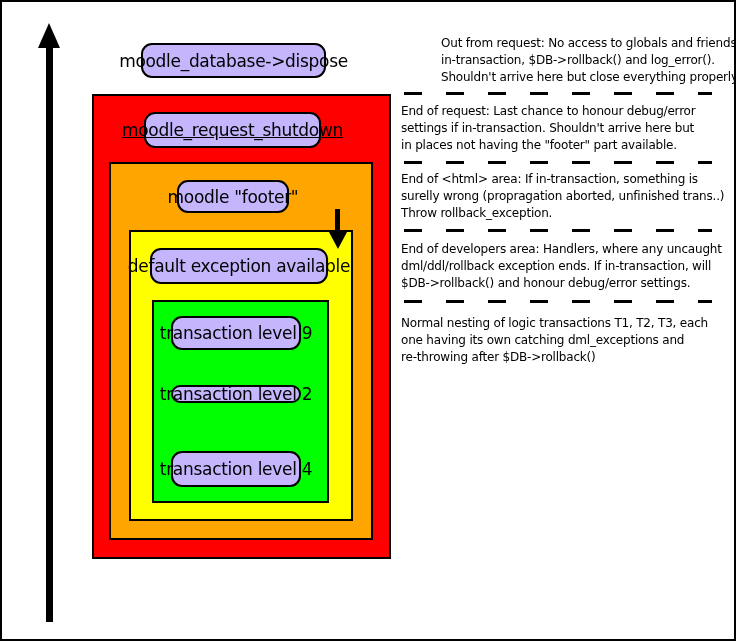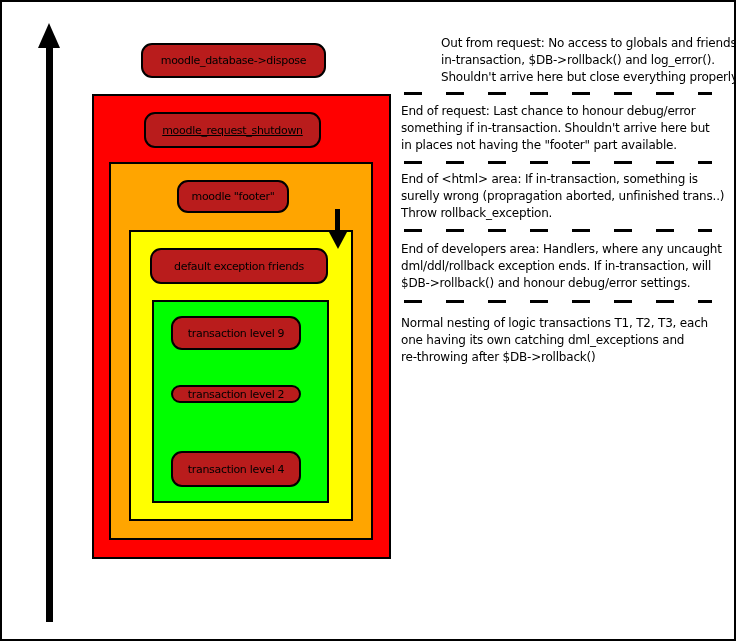--- a/index.html
+++ b/index.html
@@ -25,25 +25,25 @@
   .area-footer       { left: 107px; top: 160px; width: 264px; height: 378px; }
   .area-handlers     { left: 127px; top: 228px; width: 224px; height: 291px; }
   .area-transactions { left: 150px; top: 298px; width: 177px; height: 203px; }
 
   
   .lbl {
     position: absolute;
     box-sizing: border-box;
     border: 2px solid #000;
     border-radius: 11px;
-    background: #b91c1c;
+    background: #c4b5fd;
     display: flex;
     align-items: center;
     justify-content: center;
-    font-size: 11px;
+    font-size: 17px;
     letter-spacing: -0.3px;
     white-space: nowrap;
   }
   .lbl-dispose  { left: 139px; top: 41px;  width: 185px; height: 35px; }
   .lbl-shutdown { left: 142px; top: 110px; width: 177px; height: 36px; text-decoration: underline; }
   .lbl-footer   { left: 175px; top: 178px; width: 112px; height: 33px; }
   .lbl-handlers { left: 148px; top: 246px; width: 178px; height: 36px; }
   .lbl-t1       { left: 169px; top: 314px; width: 130px; height: 34px; }
   .lbl-t2       { left: 169px; top: 383px; width: 130px; height: 18px; }
   .lbl-t3       { left: 169px; top: 449px; width: 130px; height: 36px; }
@@ -120,31 +120,31 @@
 
   <div class="up-arrow-shaft"></div>
   <div class="up-arrow-head"></div>
 
   <div class="down-arrow-shaft"></div>
   <div class="down-arrow-head"></div>
 
   <div class="lbl lbl-dispose">moodle_database-&gt;dispose</div>
   <div class="lbl lbl-shutdown">moodle_request_shutdown</div>
   <div class="lbl lbl-footer">moodle "footer"</div>
-  <div class="lbl lbl-handlers">default exception friends</div>
+  <div class="lbl lbl-handlers">default exception available</div>
   <div class="lbl lbl-t1">transaction level 9</div>
   <div class="lbl lbl-t2">transaction level 2</div>
   <div class="lbl lbl-t3">transaction level 4</div>
 
   <div class="note note-1">Out from request: No access to globals and friends. If
 in-transaction, $DB-&gt;rollback() and log_error().
 Shouldn't arrive here but close everything properly.</div>
   <div class="dash-sep dash-1"></div>
   <div class="note note-2">End of request: Last chance to honour debug/error
-something if in-transaction. Shouldn't arrive here but
+settings if in-transaction. Shouldn't arrive here but
 in places not having the "footer" part available.</div>
   <div class="dash-sep dash-2"></div>
   <div class="note note-3">End of &lt;html&gt; area: If in-transaction, something is
 surelly wrong (propragation aborted, unfinished trans..)
 Throw rollback_exception.</div>
   <div class="dash-sep dash-3"></div>
   <div class="note note-4">End of developers area: Handlers, where any uncaught
 dml/ddl/rollback exception ends. If in-transaction, will
 $DB-&gt;rollback() and honour debug/error settings.</div>
   <div class="dash-sep dash-4"></div>

